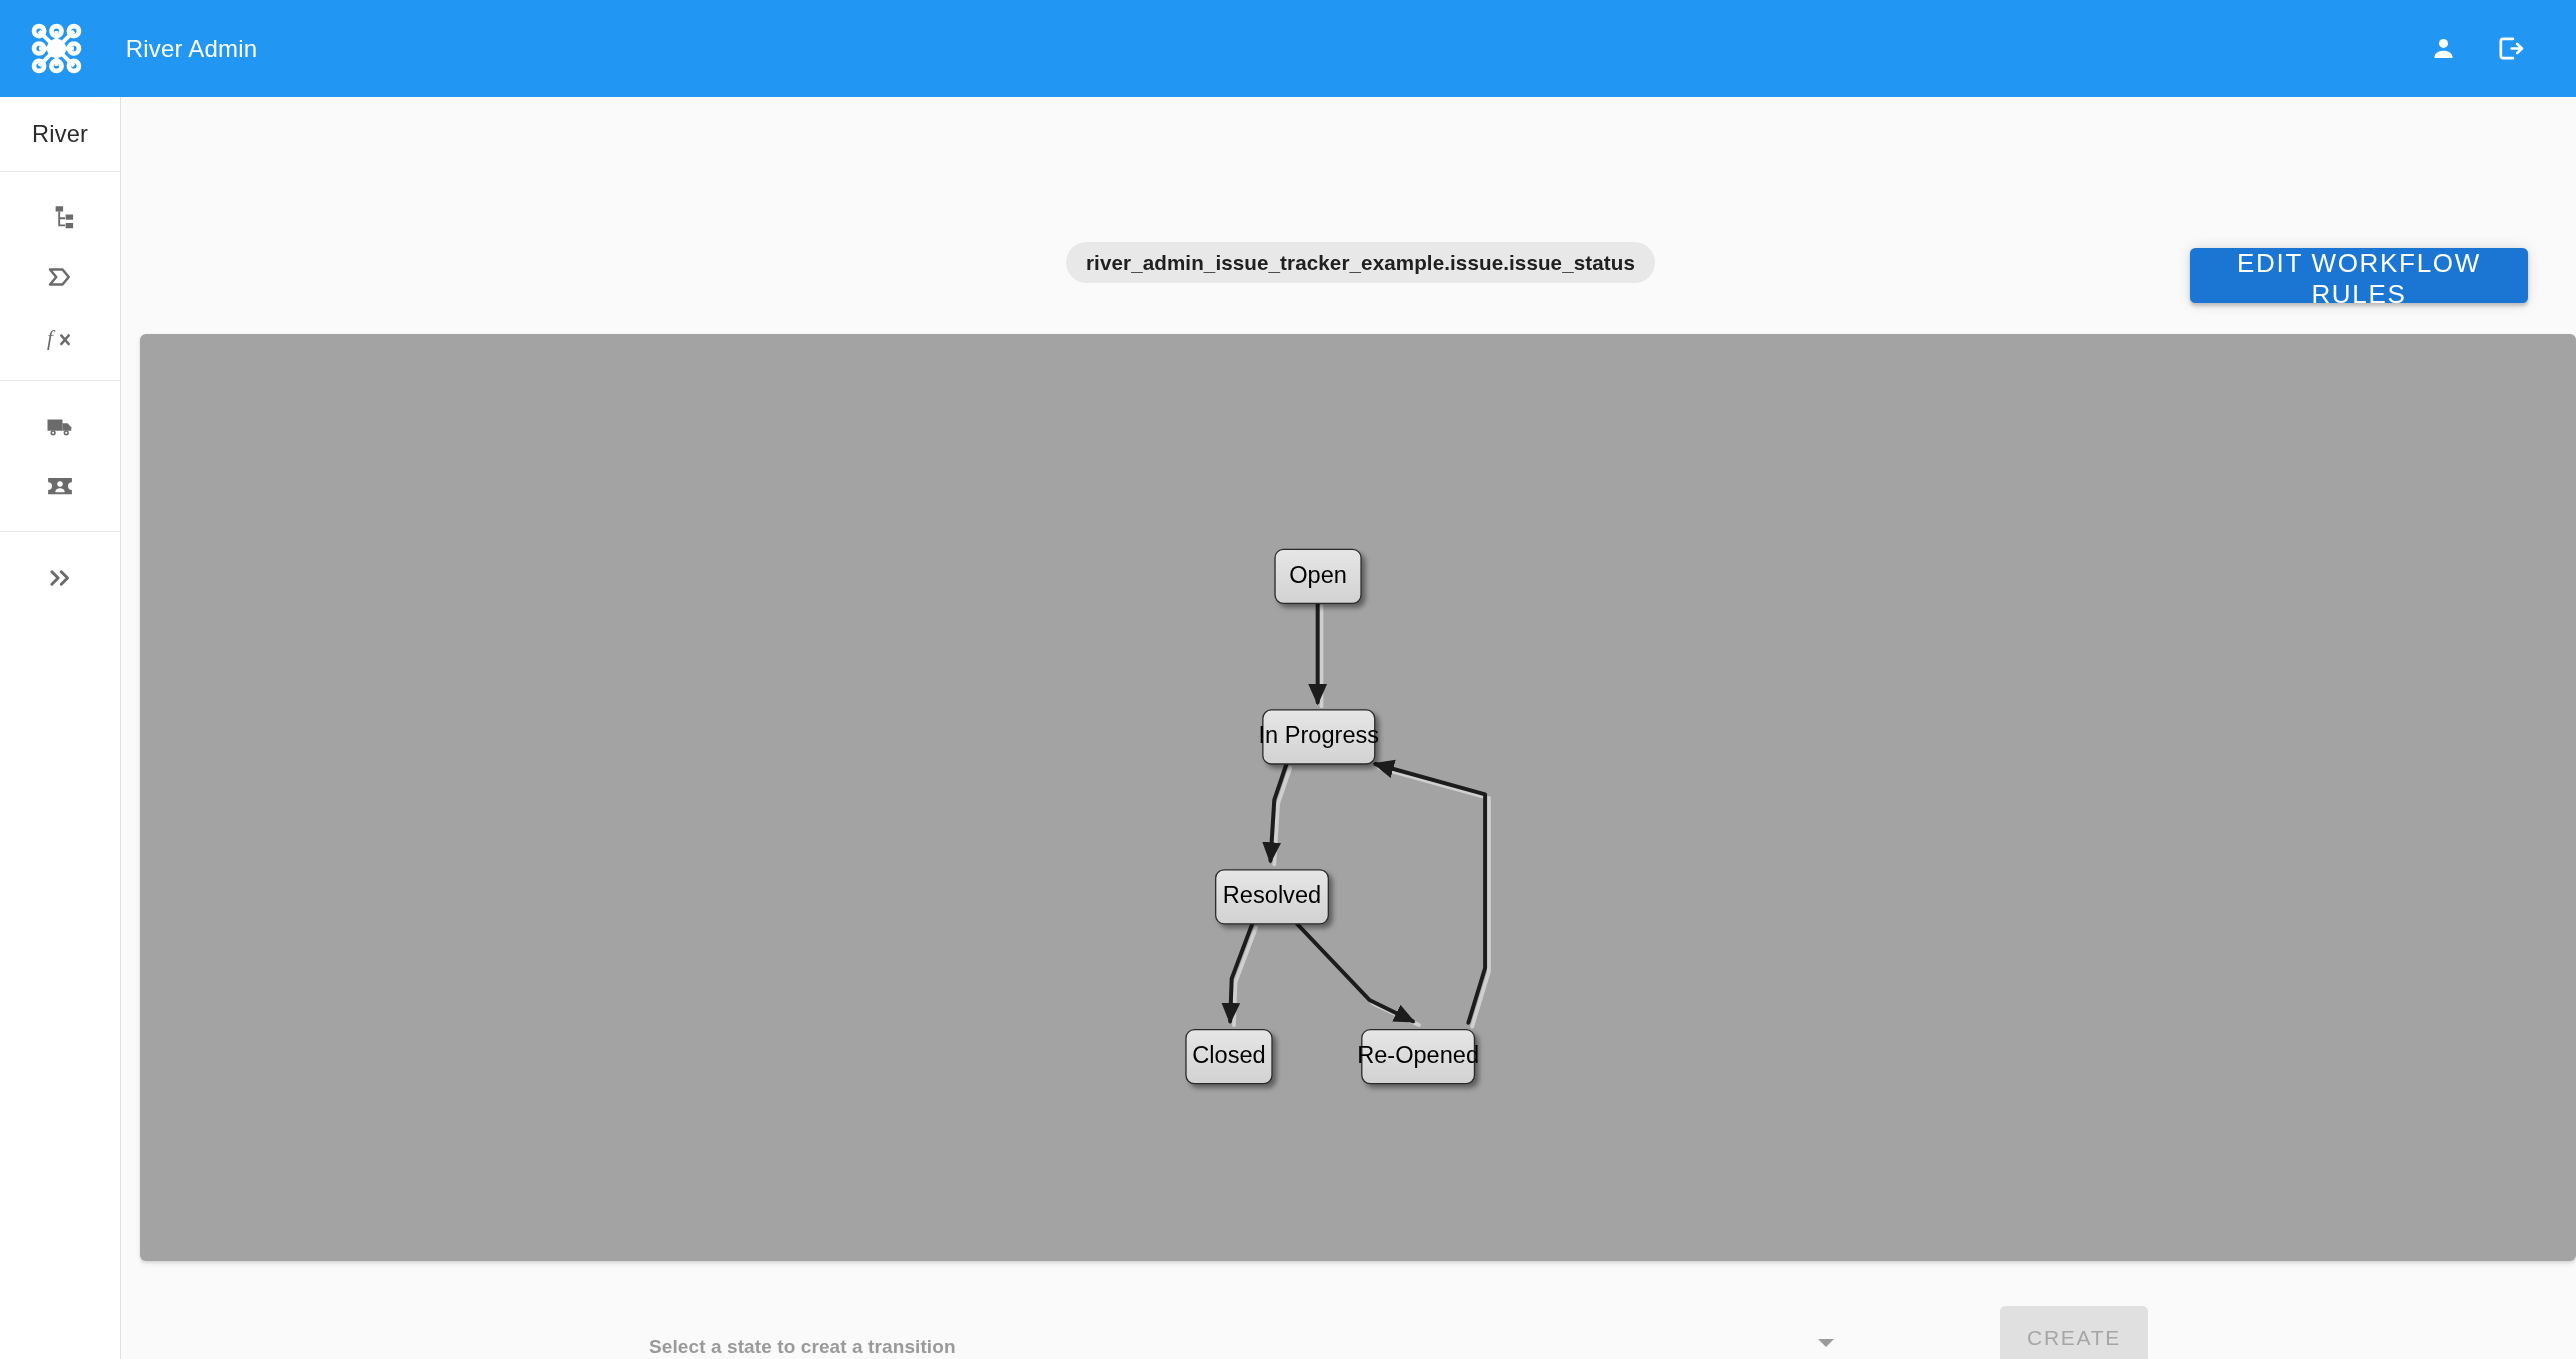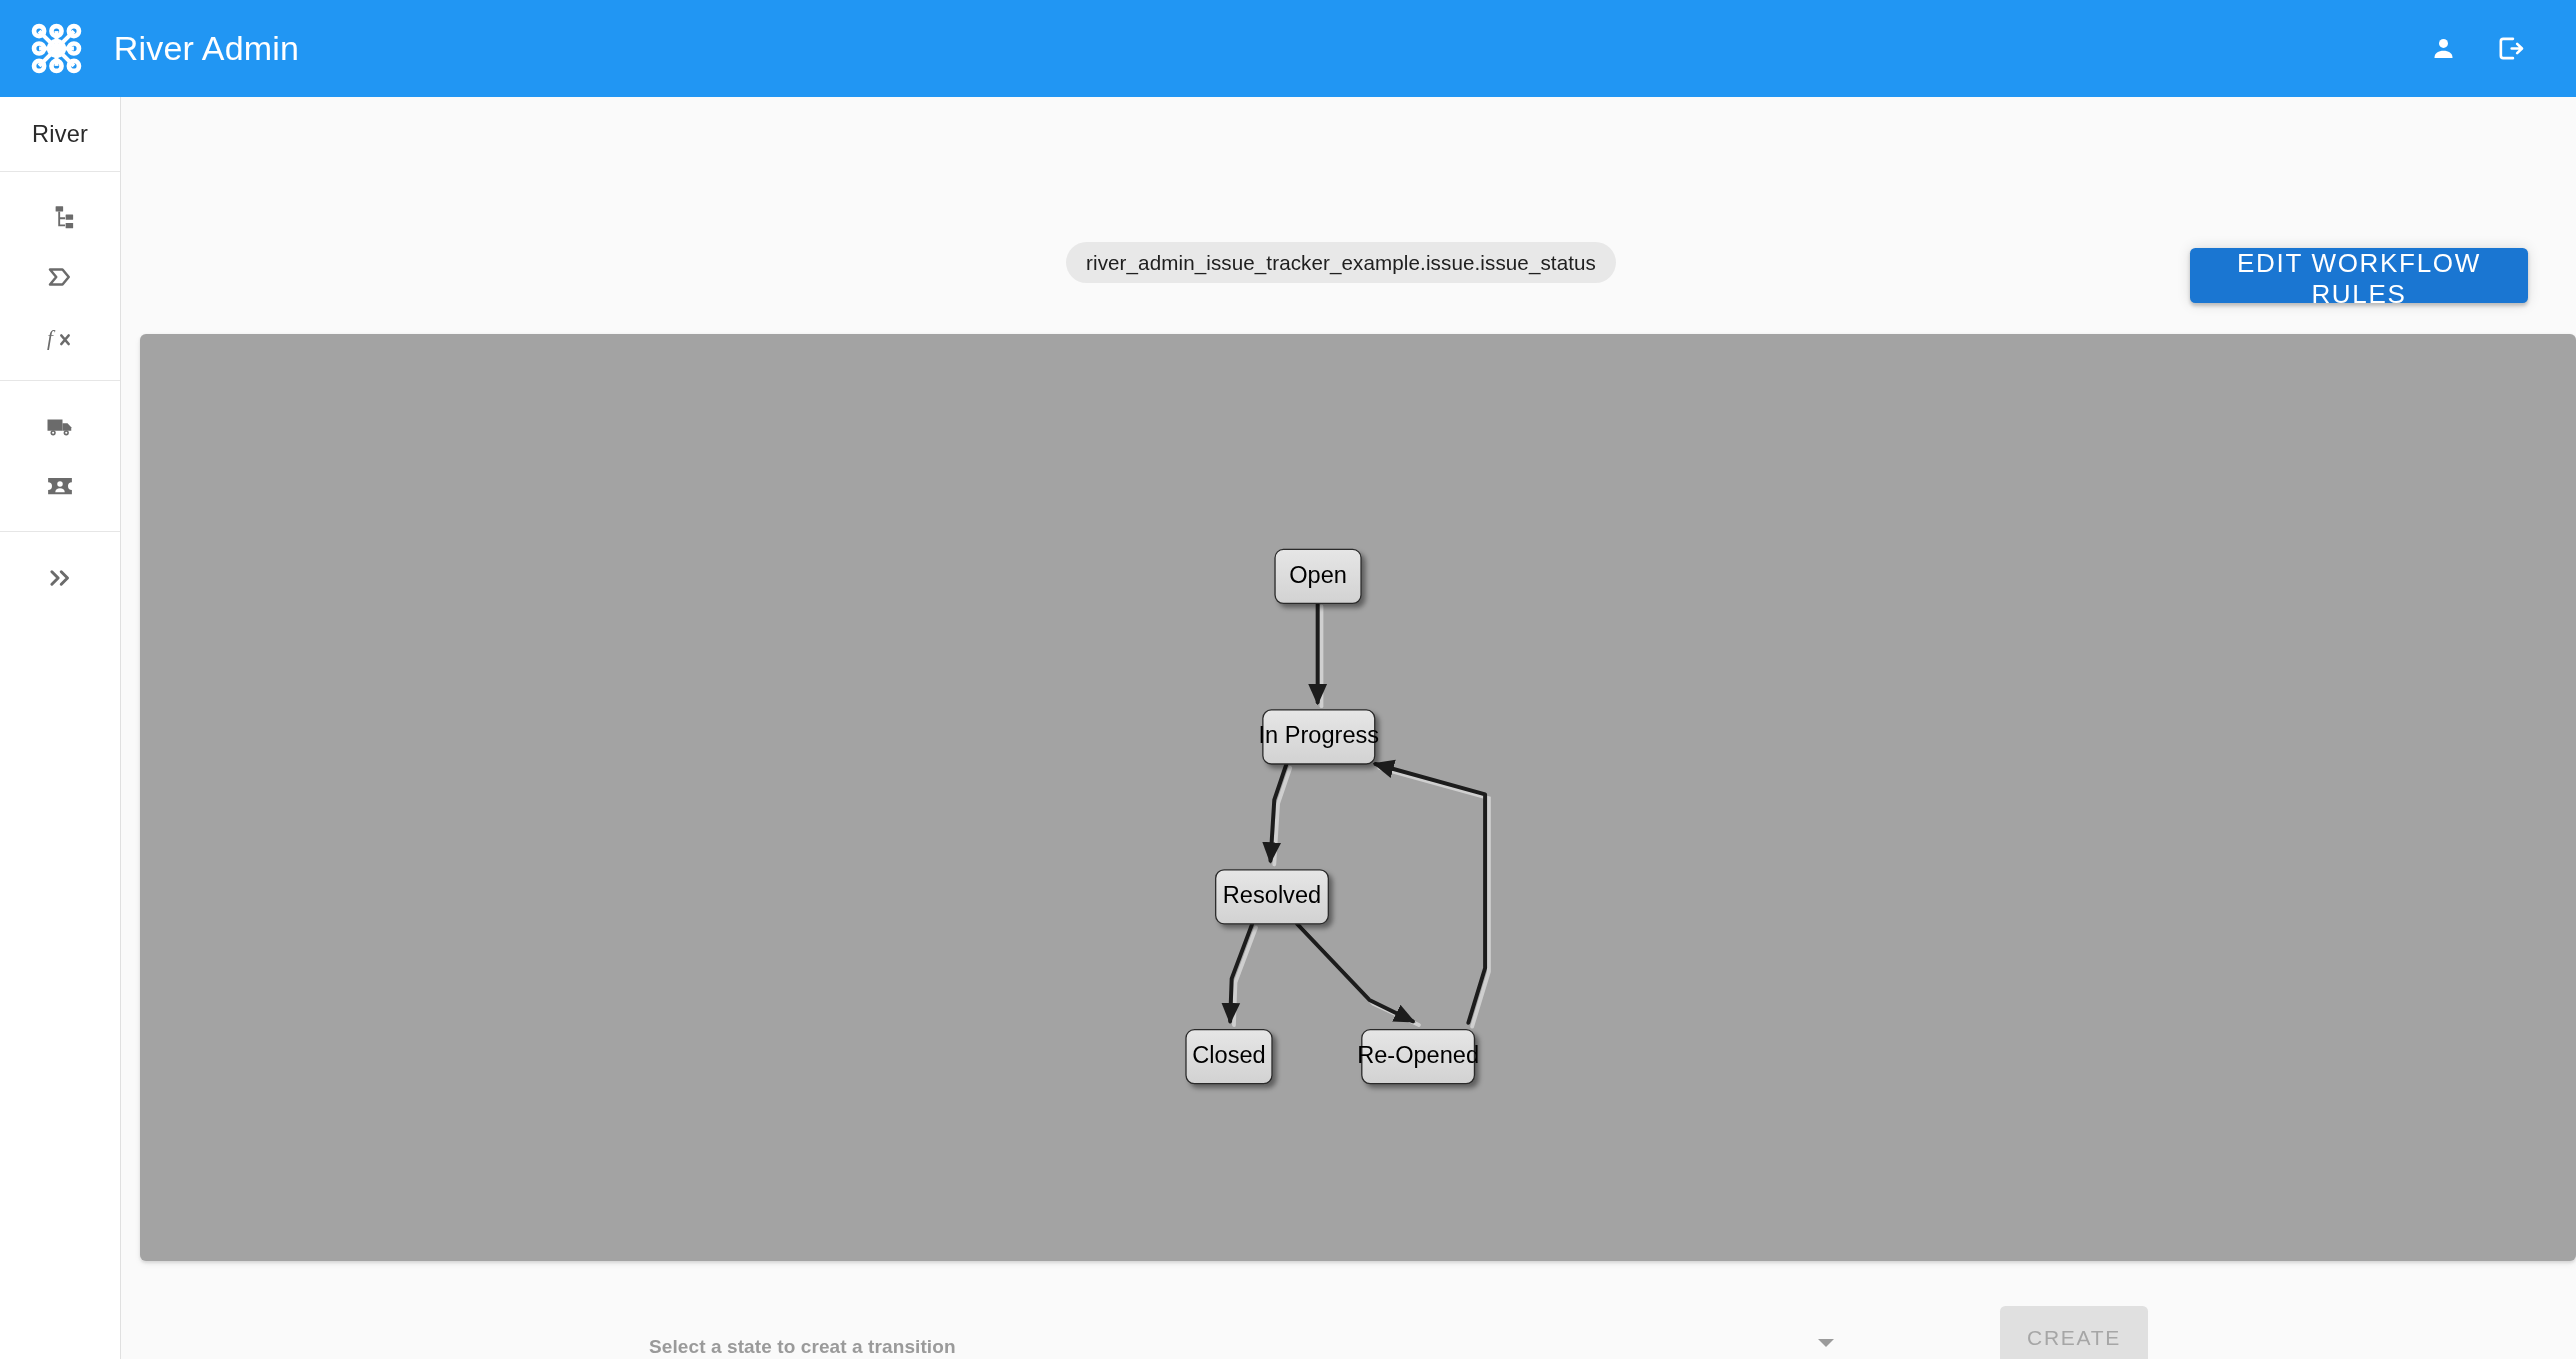--- a/index.html
+++ b/index.html
@@ -26,24 +26,24 @@
   .logo-wrap {
     width: 91px;
     height: 97px;
     display: flex;
     align-items: center;
     justify-content: center;
     margin-left: 10.7px;
   }
   .app-title {
     color: #ffffff;
-    font-size: 34px;
+    font-size: 24px;
     font-weight: 400;
     letter-spacing: 0.2px;
-    margin-left: 12px;
+    margin-left: 24px;
   }
   .appbar-actions {
     margin-left: auto;
     display: flex;
     align-items: center;
     gap: 24px;
     margin-right: 44px;
   }
   .appbar-icon {
     width: 43px;
@@ -125,21 +125,21 @@
     top: 145px;
     left: 945px;
     height: 41px;
     padding: 0 20px;
     background: #e8e8e8;
     border-radius: 20.6px;
     display: flex;
     align-items: center;
     justify-content: center;
     font-size: 20.6px;
-    font-weight: 400;
+    font-weight: 700;
     color: #202020;
     letter-spacing: 0.1px;
     white-space: nowrap;
   }
 
   .edit-rules-btn {
     position: absolute;
     top: 151px;
     left: 2069px;
     width: 338px;

